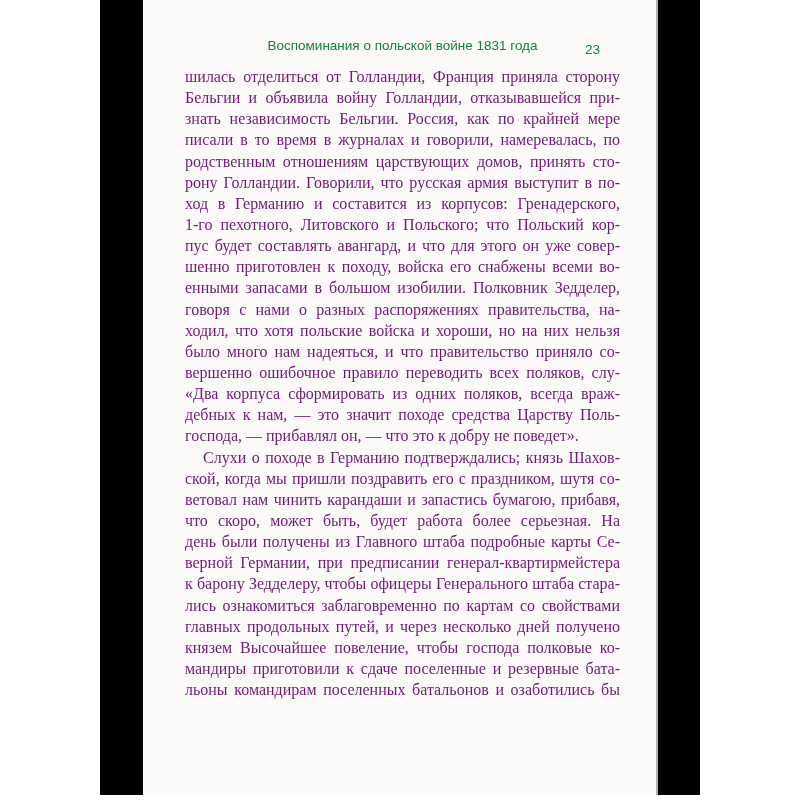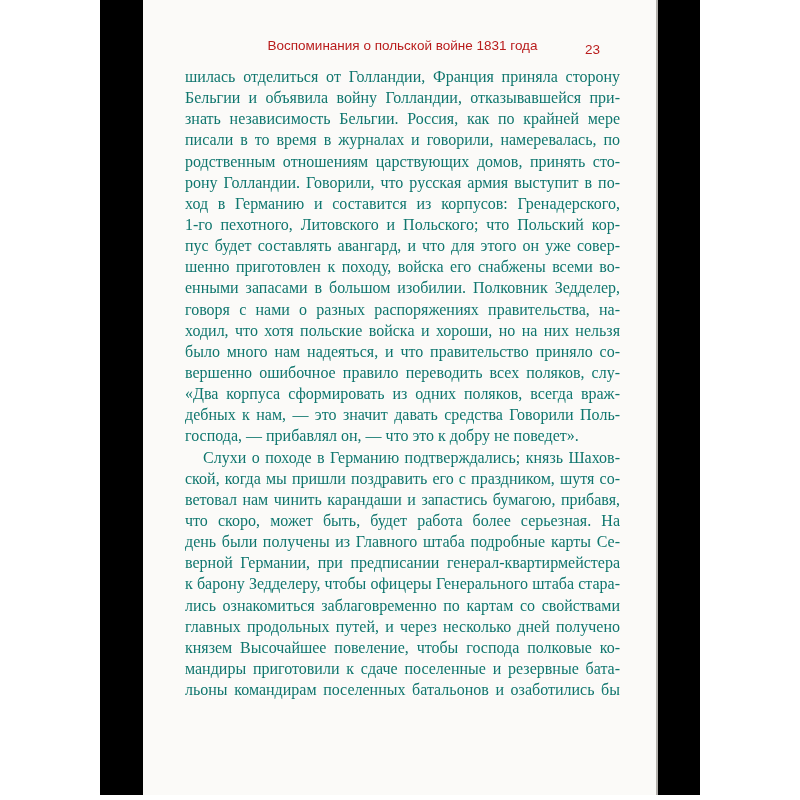--- a/index.html
+++ b/index.html
@@ -37,39 +37,39 @@
   }
   .running-header {
     position: absolute;
     top: 38px;
     left: 42px;
     right: 36px;
     height: 18px;
     font-family: "Liberation Sans", sans-serif;
     font-size: 13.5px;
     line-height: 16px;
-    color: #b91c1c;
+    color: #15803d;
   }
   .running-header .title {
     text-align: center;
   }
   .running-header .page-num {
     position: absolute;
     right: 20px;
     top: 4px;
   }
   .body-text {
     position: absolute;
     top: 66px;
     left: 42px;
     right: 36px;
     font-family: "Liberation Serif", serif;
     font-size: 16px;
     line-height: 21.15px;
-    color: #0f766e;
+    color: #701a75;
   }
   .line {
     text-align: justify;
     text-align-last: justify;
     white-space: normal;
     overflow: hidden;
     height: 21.15px;
   }
   .line.para-last {
     text-align-last: left;
@@ -98,21 +98,21 @@
         <div class="line">ход в Германию и составится из корпусов: Гренадерского,</div>
         <div class="line">1-го пехотного, Литовского и Польского; что Польский кор-</div>
         <div class="line">пус будет составлять авангард, и что для этого он уже совер-</div>
         <div class="line">шенно приготовлен к походу, войска его снабжены всеми во-</div>
         <div class="line">енными запасами в большом изобилии. Полковник Зедделер,</div>
         <div class="line">говоря с нами о разных распоряжениях правительства, на-</div>
         <div class="line">ходил, что хотя польские войска и хороши, но на них нельзя</div>
         <div class="line">было много нам надеяться, и что правительство приняло со-</div>
         <div class="line">вершенно ошибочное правило переводить всех поляков, слу-</div>
         <div class="line">«Два корпуса сформировать из одних поляков, всегда враж-</div>
-        <div class="line">дебных к нам, — это значит давать средства Говорили Поль-</div>
+        <div class="line">дебных к нам, — это значит походе средства Царству Поль-</div>
         <div class="line para-last">господа, — прибавлял он, — что это к добру не поведет».</div>
         <div class="line indent-first">Слухи о походе в Германию подтверждались; князь Шахов-</div>
         <div class="line">ской, когда мы пришли поздравить его с праздником, шутя со-</div>
         <div class="line">ветовал нам чинить карандаши и запастись бумагою, прибавя,</div>
         <div class="line">что скоро, может быть, будет работа более серьезная. На другой</div>
         <div class="line">день были получены из Главного штаба подробные карты Се-</div>
         <div class="line">верной Германии, при предписании генерал-квартирмейстера</div>
         <div class="line">к барону Зедделеру, чтобы офицеры Генерального штаба стара-</div>
         <div class="line">лись ознакомиться заблаговременно по картам со свойствами</div>
         <div class="line">главных продольных путей, и через несколько дней получено</div>

